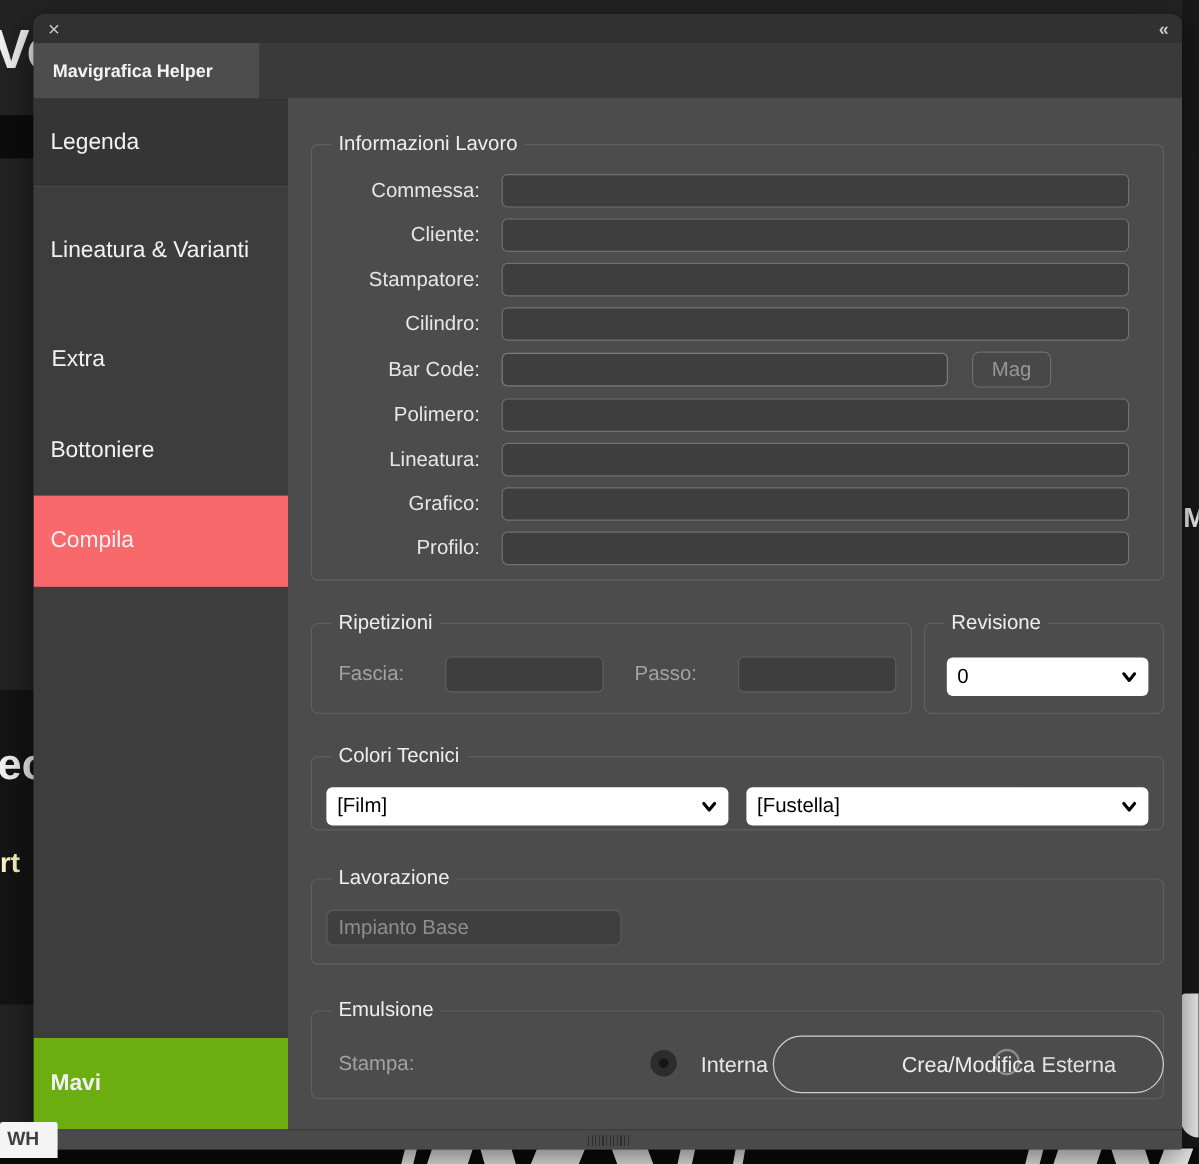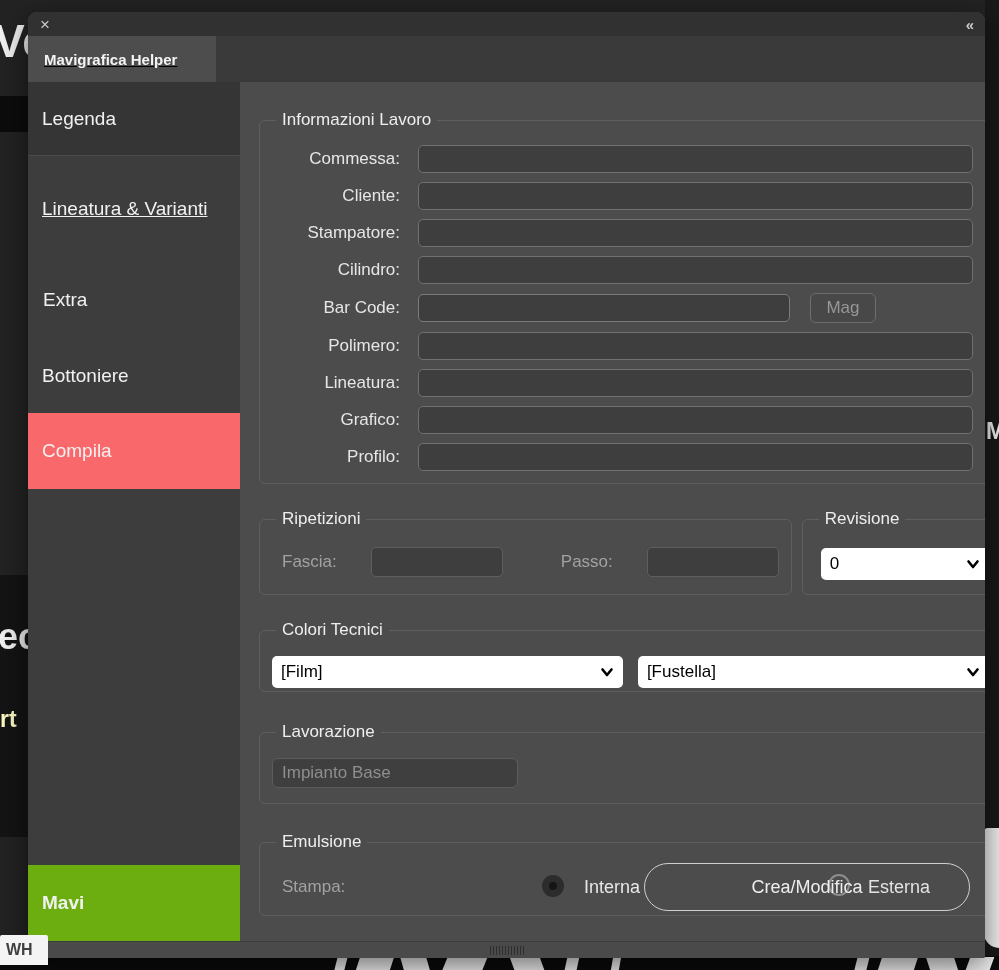--- a/index.html
+++ b/index.html
@@ -17,21 +17,21 @@
            font-weight:bold;font-size:16px;line-height:30px;padding-left:6px;z-index:6;border-radius:2px 2px 0 0;}
 
   
   .panel{position:absolute;left:28px;top:12px;width:957px;height:946px;z-index:5;
          display:flex;flex-direction:column;border-radius:9px 9px 2px 2px;
          box-shadow:0 8px 30px rgba(0,0,0,.55);background:#4c4c4c;overflow:hidden;}
   .titlebar{height:24px;background:#313131;display:flex;align-items:center;
             justify-content:space-between;padding:0 12px;flex:0 0 auto;}
   .close-x{color:#c9c9c9;font-size:17px;line-height:1;cursor:default;}
   .collapse{color:#c9c9c9;font-size:15px;font-weight:bold;letter-spacing:-1px;}
-  .tabrow{height:46px;background:#3a3a3a;display:flex;flex:0 0 auto;text-decoration:underline;}
+  .tabrow{height:46px;background:#3a3a3a;display:flex;flex:0 0 auto;}
   .tab{background:#4d4d4d;color:#f4f4f4;font-weight:bold;font-size:15px;
        padding:0 16px;display:flex;align-items:center;min-width:188px;}
 
   .body{flex:1;display:flex;min-height:0;}
   
   .sidebar{width:212px;background:#3d3d3d;position:relative;flex:0 0 auto;}
   .side-item{position:absolute;left:0;width:100%;color:#f1f1f1;font-size:19px;
              padding-left:14px;display:flex;align-items:center;}
   .si-legenda{top:0;height:74px;background:#353535;border-bottom:1px solid #4a4a4a;}
   .si-lineatura{top:96px;height:62px;line-height:1.35;}
@@ -65,21 +65,21 @@
            color:#979797;font-size:17px;}
 
   
   .dim-label{color:#a2a2a2;font-size:17px;}
 
   
   .rip-row{display:flex;align-items:center;margin-top:12px;}
   .small-txt{width:132px;height:30px;background:#3e3e3e;border:1px solid #5e5e5e;border-radius:5px;
              color:#eee;font-size:15px;padding:0 8px;outline:none;}
   .rip-row .lbl1{margin-left:10px;margin-right:34px;}
-  .rip-row .lbl2{margin-left:58px;margin-right:34px;}
+  .rip-row .lbl2{margin-left:26px;margin-right:34px;}
 
   
   .sel{background:#ffffff;border-radius:5px;height:32px;display:flex;align-items:center;
        justify-content:space-between;padding:0 9px 0 9px;color:#000;font-size:17px;cursor:default;}
   .sel svg{flex:0 0 auto;}
   .rev-sel{width:168px;margin:13px 0 0 6px;}
   .colori-row{display:flex;gap:15px;margin-top:10px;}
   .colori-row .sel{flex:1;}
   .lav-row{display:flex;gap:7px;margin-top:10px;align-items:center;}
   .lav-sel{width:361px;height:33px;}
@@ -144,21 +144,21 @@
     </div>
 
     <div class="tabrow">
       <div class="tab">Mavigrafica Helper</div>
     </div>
 
     <div class="body">
 
       <div class="sidebar">
         <div class="side-item si-legenda">Legenda</div>
-        <div class="side-item si-lineatura" style="width:180px;text-decoration:underline;">Lineatura &amp; Varianti</div>
+        <div class="side-item si-lineatura" style="width:180px;">Lineatura &amp; Varianti</div>
         <div class="side-item si-extra">Extra</div>
         <div class="side-item si-bottoniere">Bottoniere</div>
         <div class="side-item si-compila">Compila</div>
         <div class="side-item si-mavi">Mavi</div>
       </div>
 
       <div class="content">
 
         <fieldset class="fs-info">
           <legend>Informazioni Lavoro</legend>

